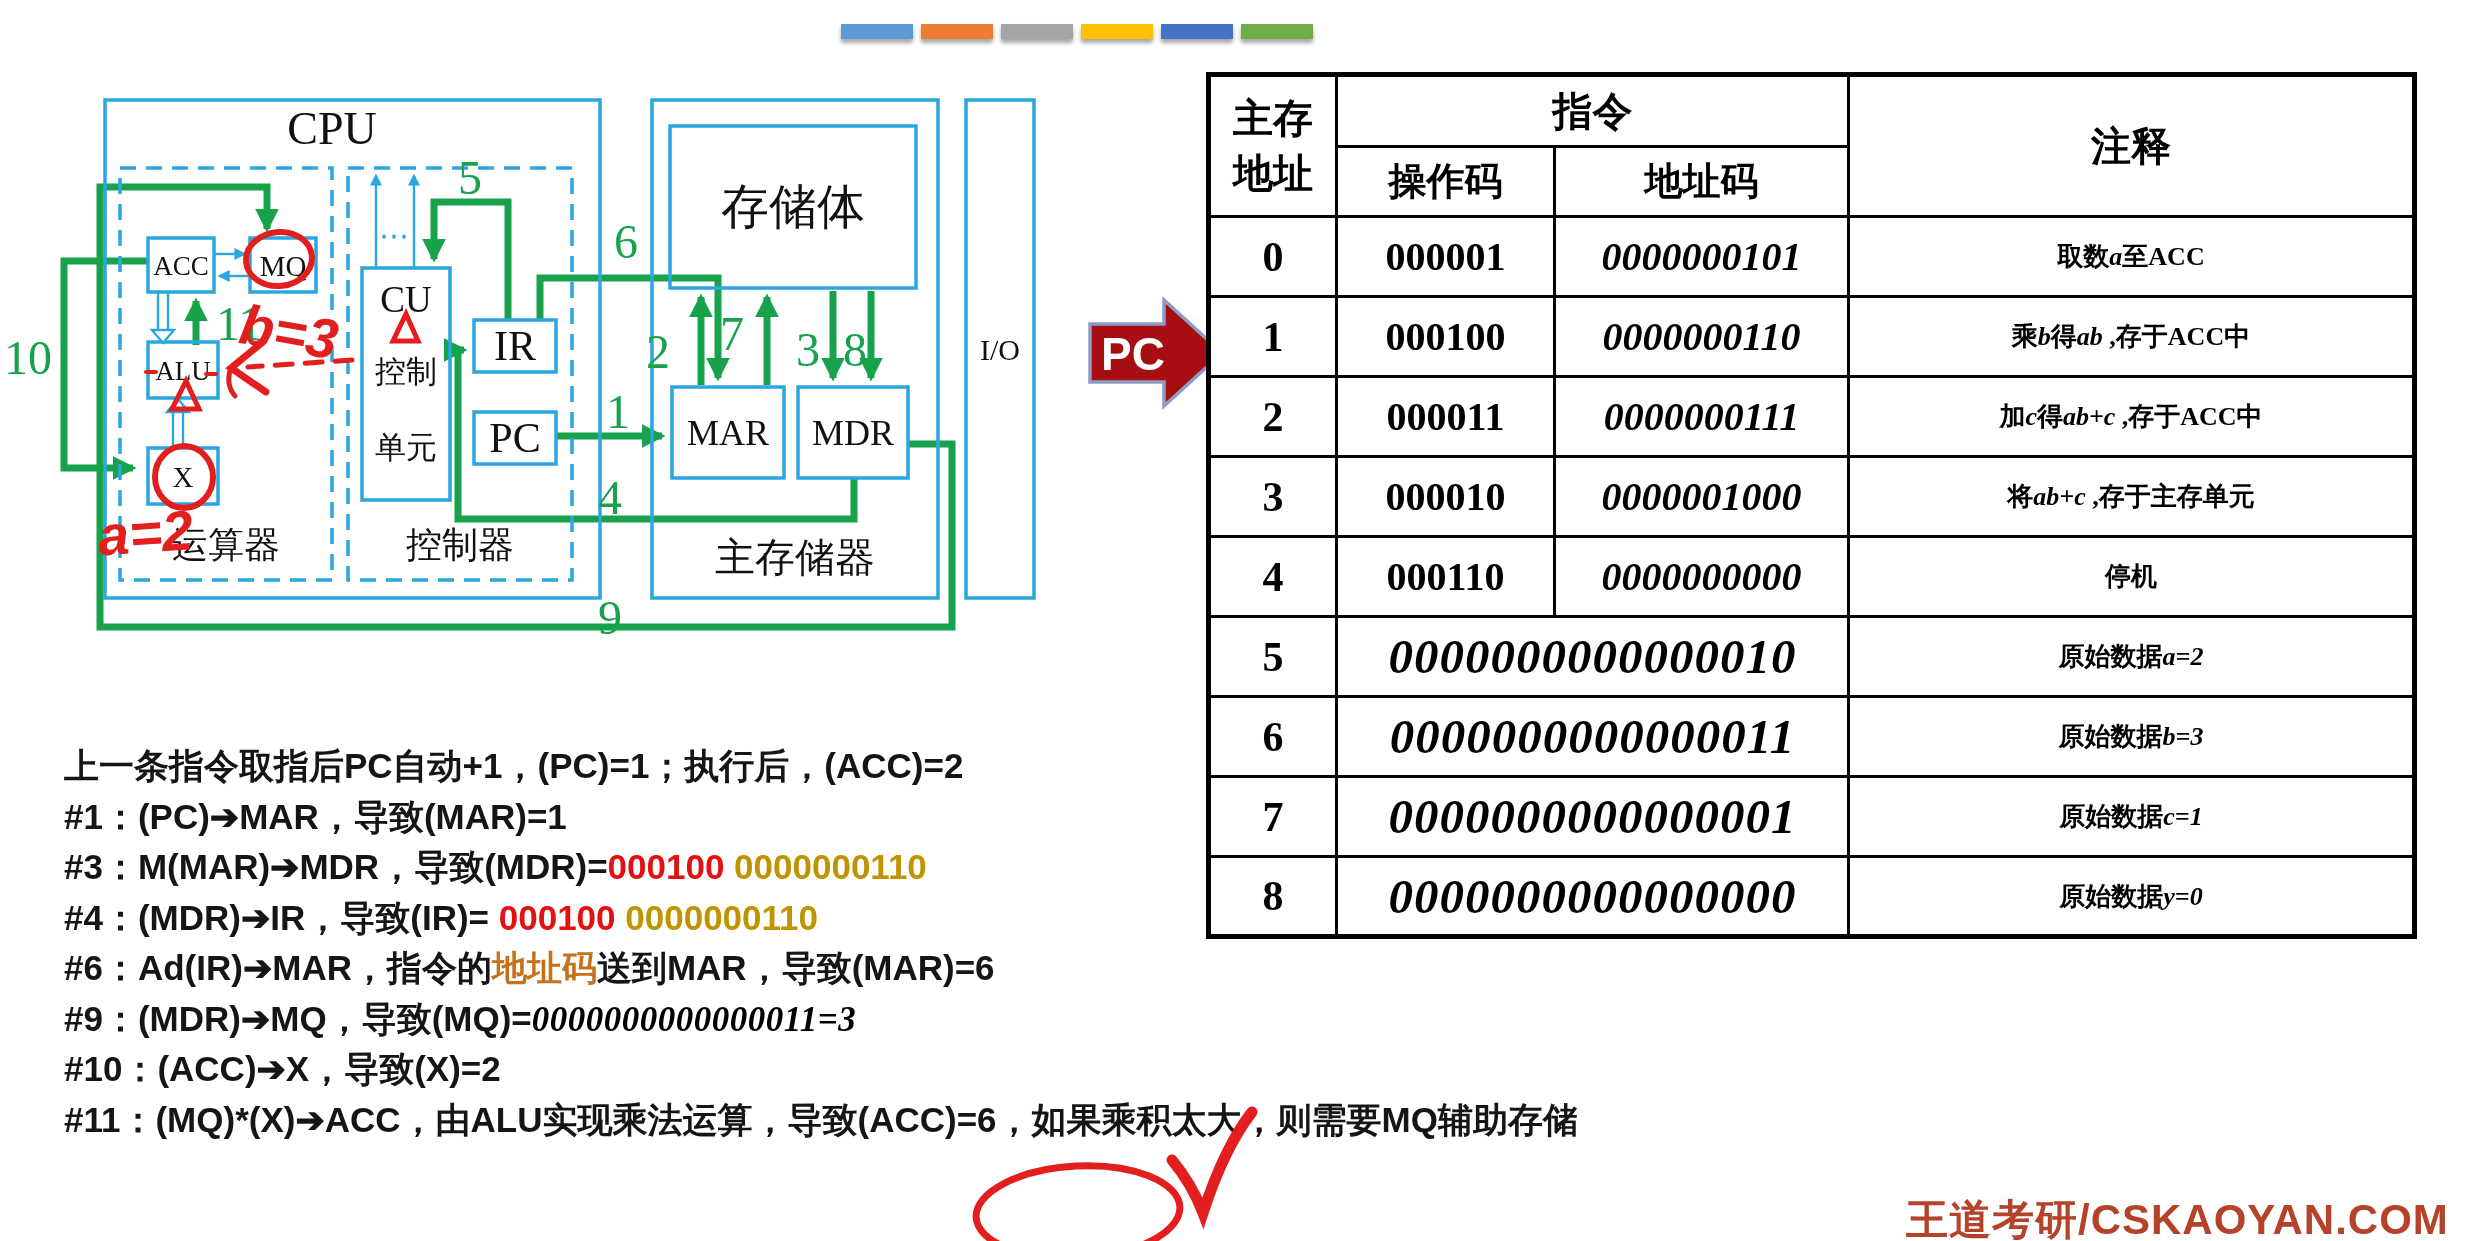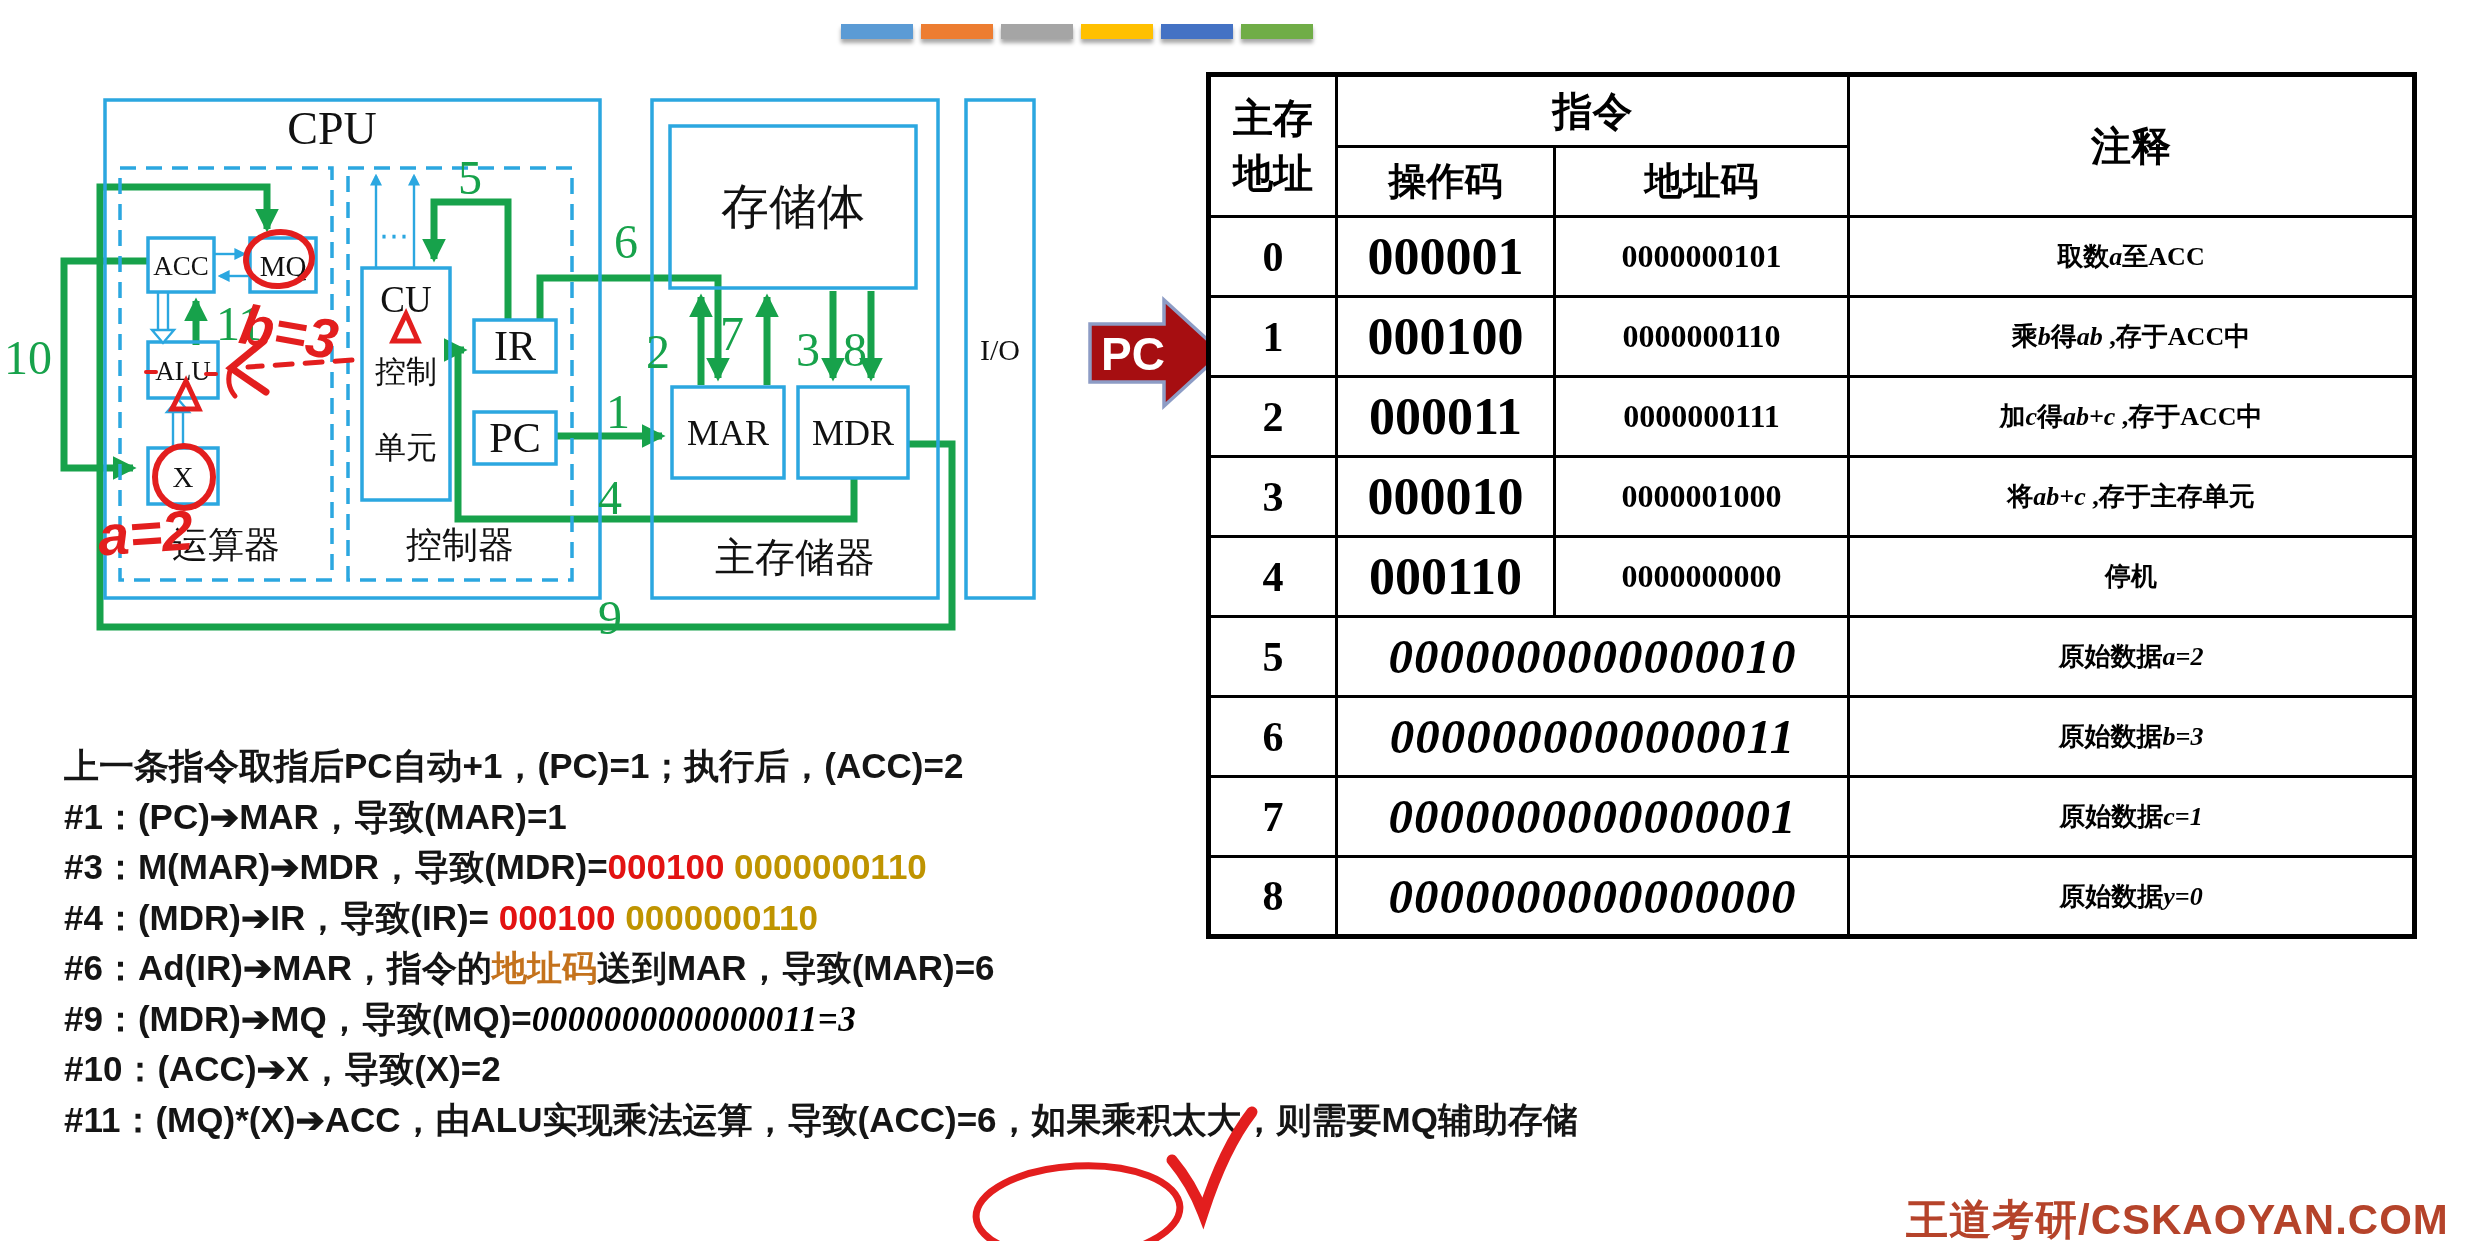--- a/index.html
+++ b/index.html
@@ -9,22 +9,22 @@
   .bar{position:absolute;top:24px;height:15px;box-shadow:0 4px 4px rgba(0,0,0,.35);}
   
   .diagram{position:absolute;left:0;top:0;}
   
   table.mem{position:absolute;left:1206px;top:72px;border-collapse:collapse;table-layout:fixed;
             background:#fff;border:5px solid #000;}
   table.mem th,table.mem td{border:3px solid #000;text-align:center;vertical-align:middle;
             padding:0;overflow:hidden;font-family:"Liberation Serif","DejaVu Serif",serif;color:#000;}
   table.mem th{font-size:40px;font-weight:bold;}
   td.addr{font-size:42px;font-weight:bold;}
-  td.op{font-size:52px;font-weight:bold;color:#e60000;}
-  td.ad{font-size:32px;font-weight:bold;color:#bf9400;}
+  td.op{font-size:40px;font-weight:bold;color:#e60000;}
+  td.ad{font-size:40px;font-weight:bold;color:#bf9400;font-style:italic;}
   td.bin{font-size:49px;font-weight:bold;font-style:italic;letter-spacing:1px;}
   td.cm{font-size:26px;font-weight:bold;}
   td.cm i{font-family:"Liberation Serif","DejaVu Serif",serif;}
   
   .notes{position:absolute;left:64px;top:741px;width:1500px;color:#151515;
          font-size:35px;font-weight:600;white-space:nowrap;}
   .note-line{height:50.5px;line-height:50.5px;}
   .seg-red{color:#e31212;}
   .seg-gold{color:#bf9400;font-weight:700;}
   .seg-orange{color:#c4721c;}

